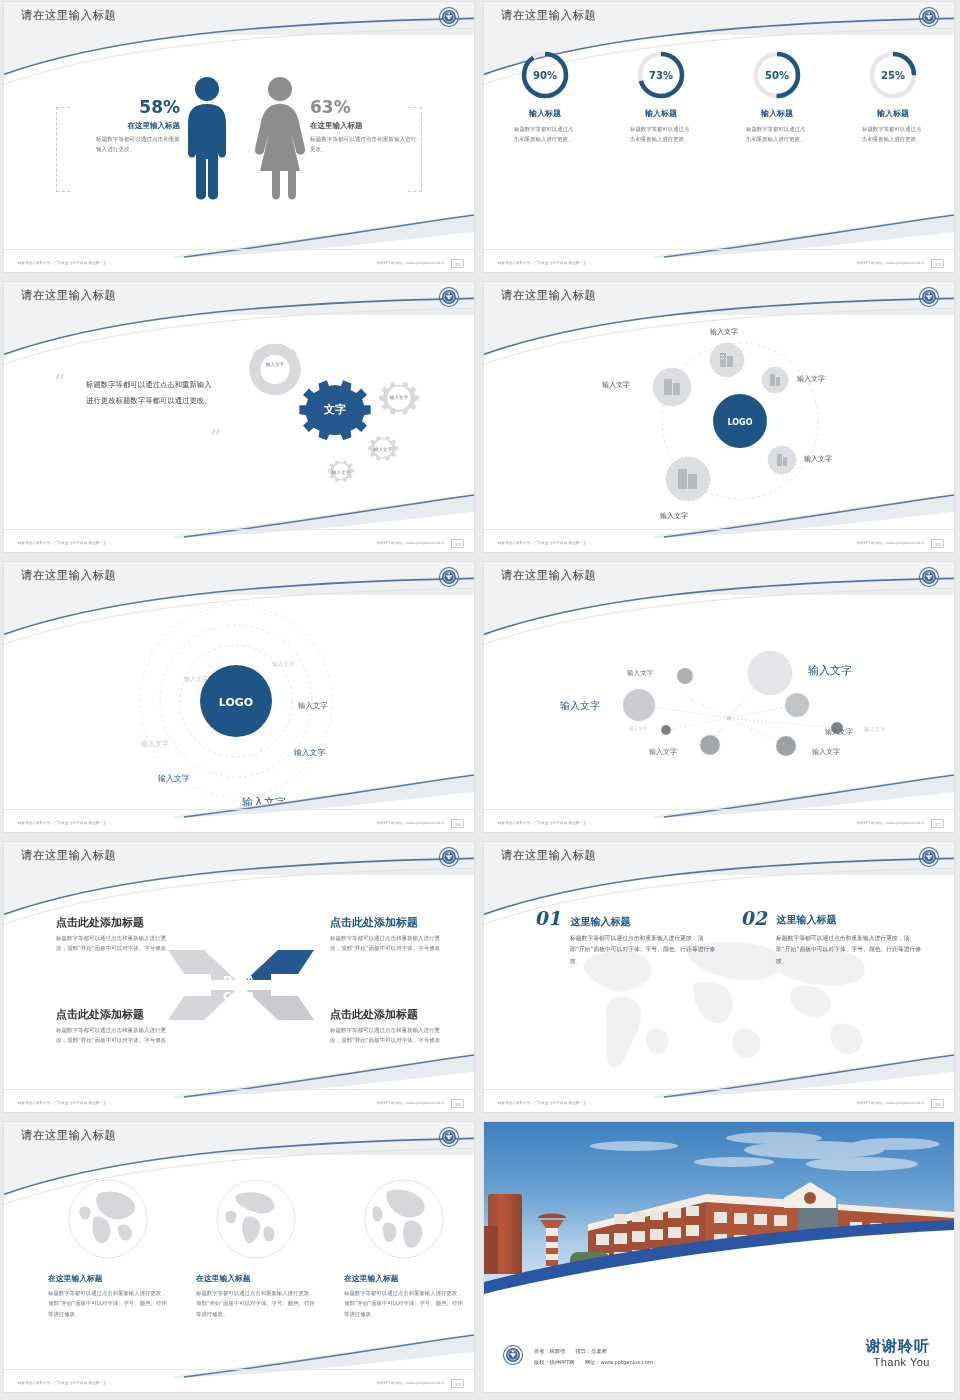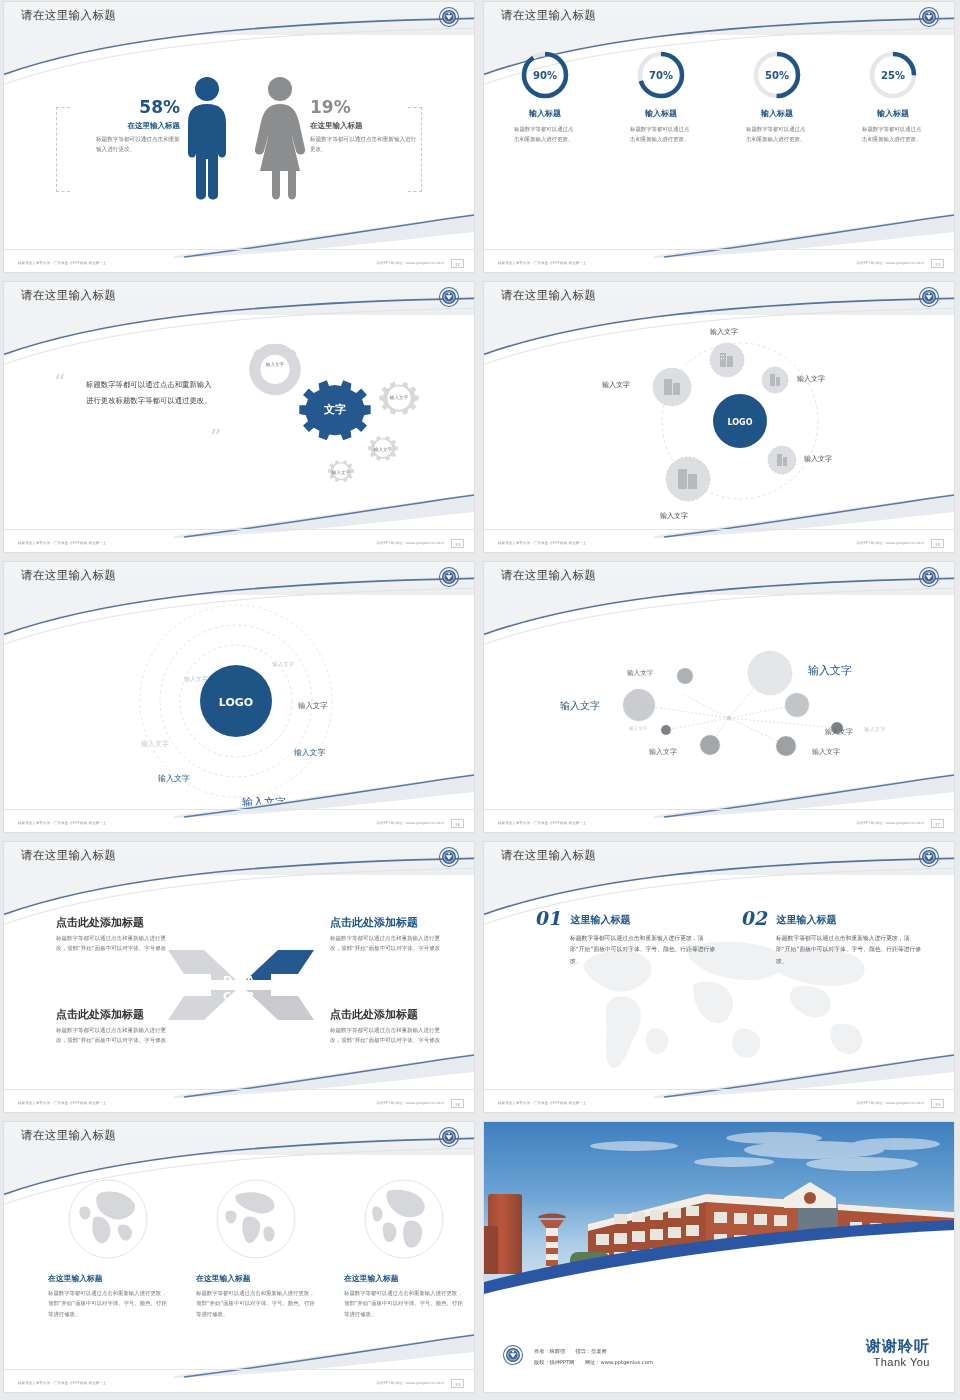--- a/index.html
+++ b/index.html
@@ -162,21 +162,21 @@
         </svg>
       </div>
 
       <div style="position:absolute; left:68px; top:62px; width:108px; text-align:right;">
         <div class="pct blue">58%</div>
         <div class="sub-t blue">在这里输入标题</div>
         <div class="sub-b" style="text-align:left; margin-left:24px;">标题数字等都可以通过点击和重新输入进行更改。</div>
       </div>
 
       <div style="position:absolute; left:306px; top:62px; width:108px;">
-        <div class="pct gray">19%</div>
+        <div class="pct gray">63%</div>
         <div class="sub-t gray">在这里输入标题</div>
         <div class="sub-b">标题数字等都可以通过点击和重新输入进行更改。</div>
       </div>
     </div>
 
     <div class="foot-curve">
       <svg width="300" height="46" viewBox="0 0 300 46">
         <path d="M0,44 C110,30 210,14 300,2 L300,20 C210,30 110,42 0,46 Z" fill="#e8ebef"></path>
         <path d="M10,45 C120,31 215,15 300,3" stroke="#5a7aa3" stroke-width="1.4" fill="none"></path>
       </svg>
@@ -221,21 +221,21 @@
           <div class="d-lab">输入标题</div>
           <div class="d-sub">标题数字等都可以通过点击和重新输入进行更改。</div>
         </div>
 
         <div class="donut-col">
           <div class="donut">
             <svg width="52" height="52" viewBox="0 0 52 52">
               <circle cx="26" cy="26" r="21" fill="none" stroke="#e5e7ea" stroke-width="4.5"></circle>
               <circle cx="26" cy="26" r="21" fill="none" stroke="#1f5486" stroke-width="4.5" stroke-dasharray="92.4 39.6" stroke-linecap="butt" transform="rotate(-90 26 26)"></circle>
             </svg>
-            <div class="val">70%</div>
+            <div class="val">73%</div>
           </div>
           <div class="d-lab">输入标题</div>
           <div class="d-sub">标题数字等都可以通过点击和重新输入进行更改。</div>
         </div>
 
         <div class="donut-col">
           <div class="donut">
             <svg width="52" height="52" viewBox="0 0 52 52">
               <circle cx="26" cy="26" r="21" fill="none" stroke="#e5e7ea" stroke-width="4.5"></circle>
               <circle cx="26" cy="26" r="21" fill="none" stroke="#1f5486" stroke-width="4.5" stroke-dasharray="66 66" stroke-linecap="butt" transform="rotate(-90 26 26)"></circle>
@@ -658,21 +658,21 @@
           <path d="M132 66 C148 62 164 68 168 80 C172 94 162 108 152 106 C140 104 132 92 130 80 C129 72 128 68 132 66 Z"></path>
           <path d="M214 36 C240 28 274 30 292 40 C306 48 302 62 288 66 C268 72 238 68 220 58 C208 52 204 40 214 36 Z"></path>
           <path d="M232 70 C248 66 262 72 266 82 C270 94 260 102 248 100 C236 98 226 88 226 80 C226 74 228 72 232 70 Z"></path>
           <path d="M270 108 C284 104 296 110 298 120 C300 132 290 140 280 136 C268 132 262 118 270 108 Z"></path>
           <path d="M176 112 C188 110 198 118 196 128 C194 140 182 144 174 138 C166 132 166 116 176 112 Z"></path>
           <path d="M88 112 C98 110 106 116 104 126 C102 136 92 140 86 134 C80 126 80 116 88 112 Z"></path>
         </g>
       </svg>
 
       <div style="position:absolute; left:52px; top:32px; width:180px;">
-        <div style="display:flex; align-items:flex-start; gap:8px;">
+        <div style="display:flex; align-items:flex-end; gap:8px;">
           <div class="num">01</div>
           <div style="padding-top:6px;">
             <div class="n-t">这里输入标题</div>
           </div>
         </div>
         <div class="n-b" style="margin-left:34px; width:146px;">标题数字等都可以通过点击和重新输入进行更改，顶部“开始”面板中可以对字体、字号、颜色、行距等进行修改。</div>
       </div>
 
       <div style="position:absolute; left:258px; top:32px; width:180px;">
         <div style="display:flex; align-items:flex-start; gap:8px;">

